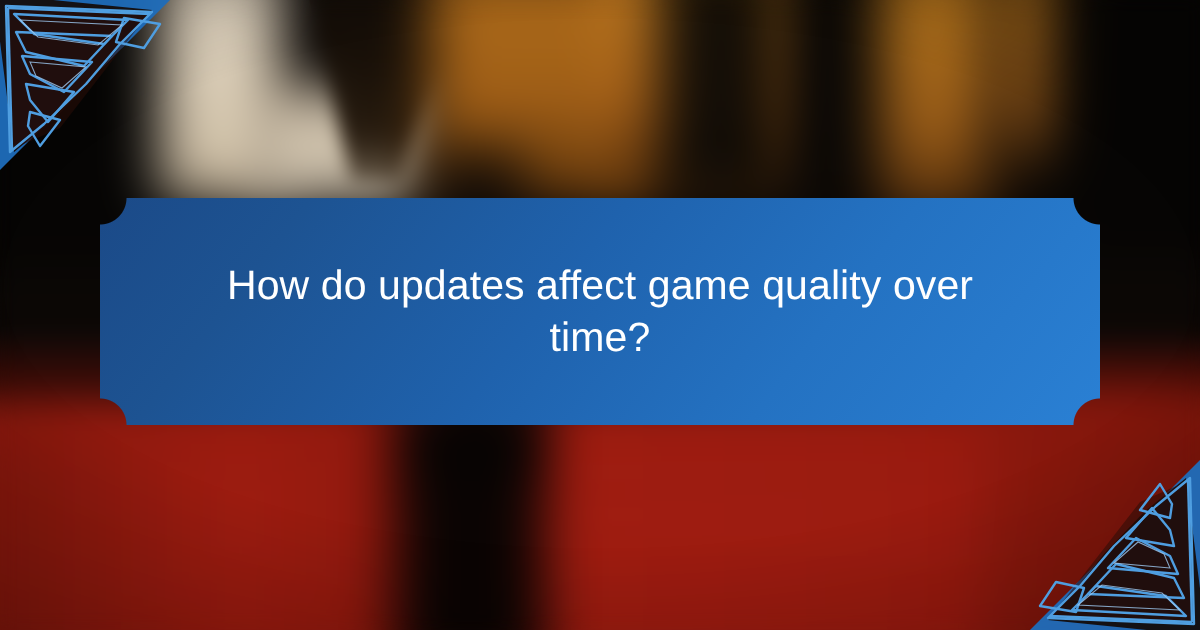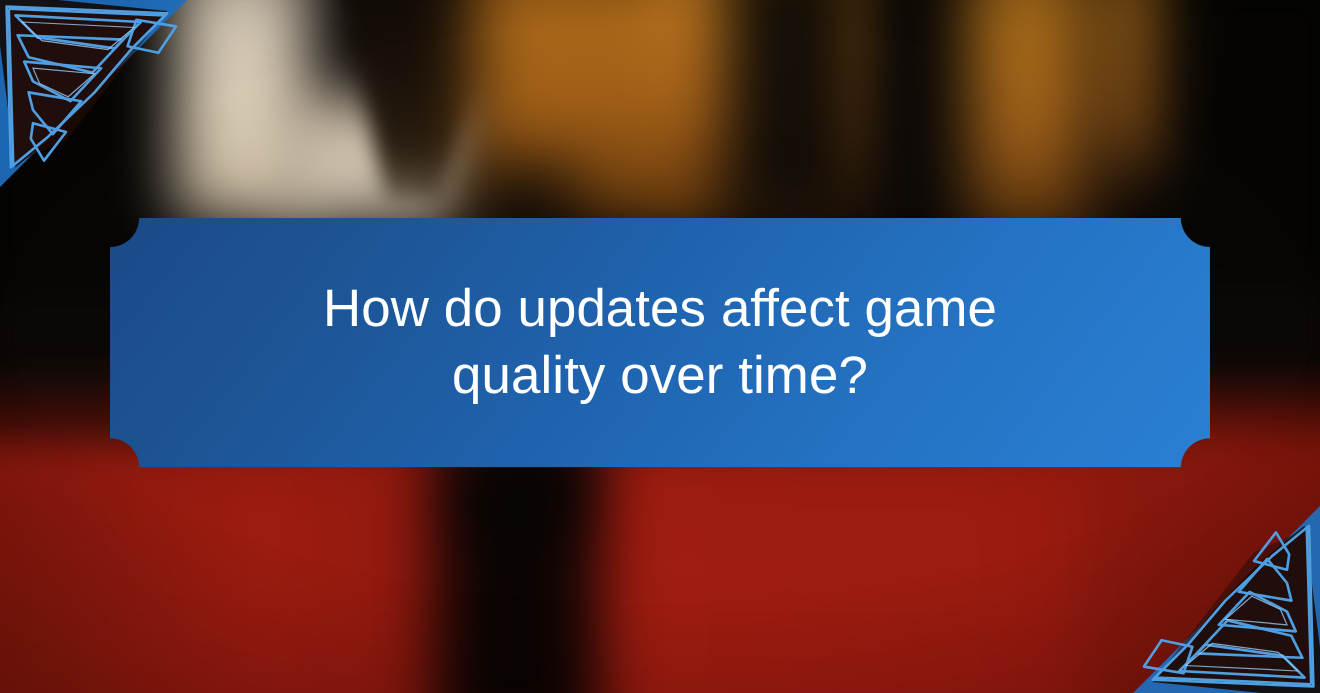--- a/index.html
+++ b/index.html
@@ -193,21 +193,21 @@
     align-items: center;
     justify-content: center;
   }
 
   #headline {
     margin: 0;
     width: 760px;
     text-align: center;
     color: #ffffff;
     font-family: "Liberation Sans", sans-serif;
-    font-size: 48px;
+    font-size: 41px;
     font-weight: 400;
     line-height: 1.26;
     letter-spacing: .1px;
     text-rendering: geometricPrecision;
   }
 </style>
 </head>
 <body>
 
 <div id="card">

